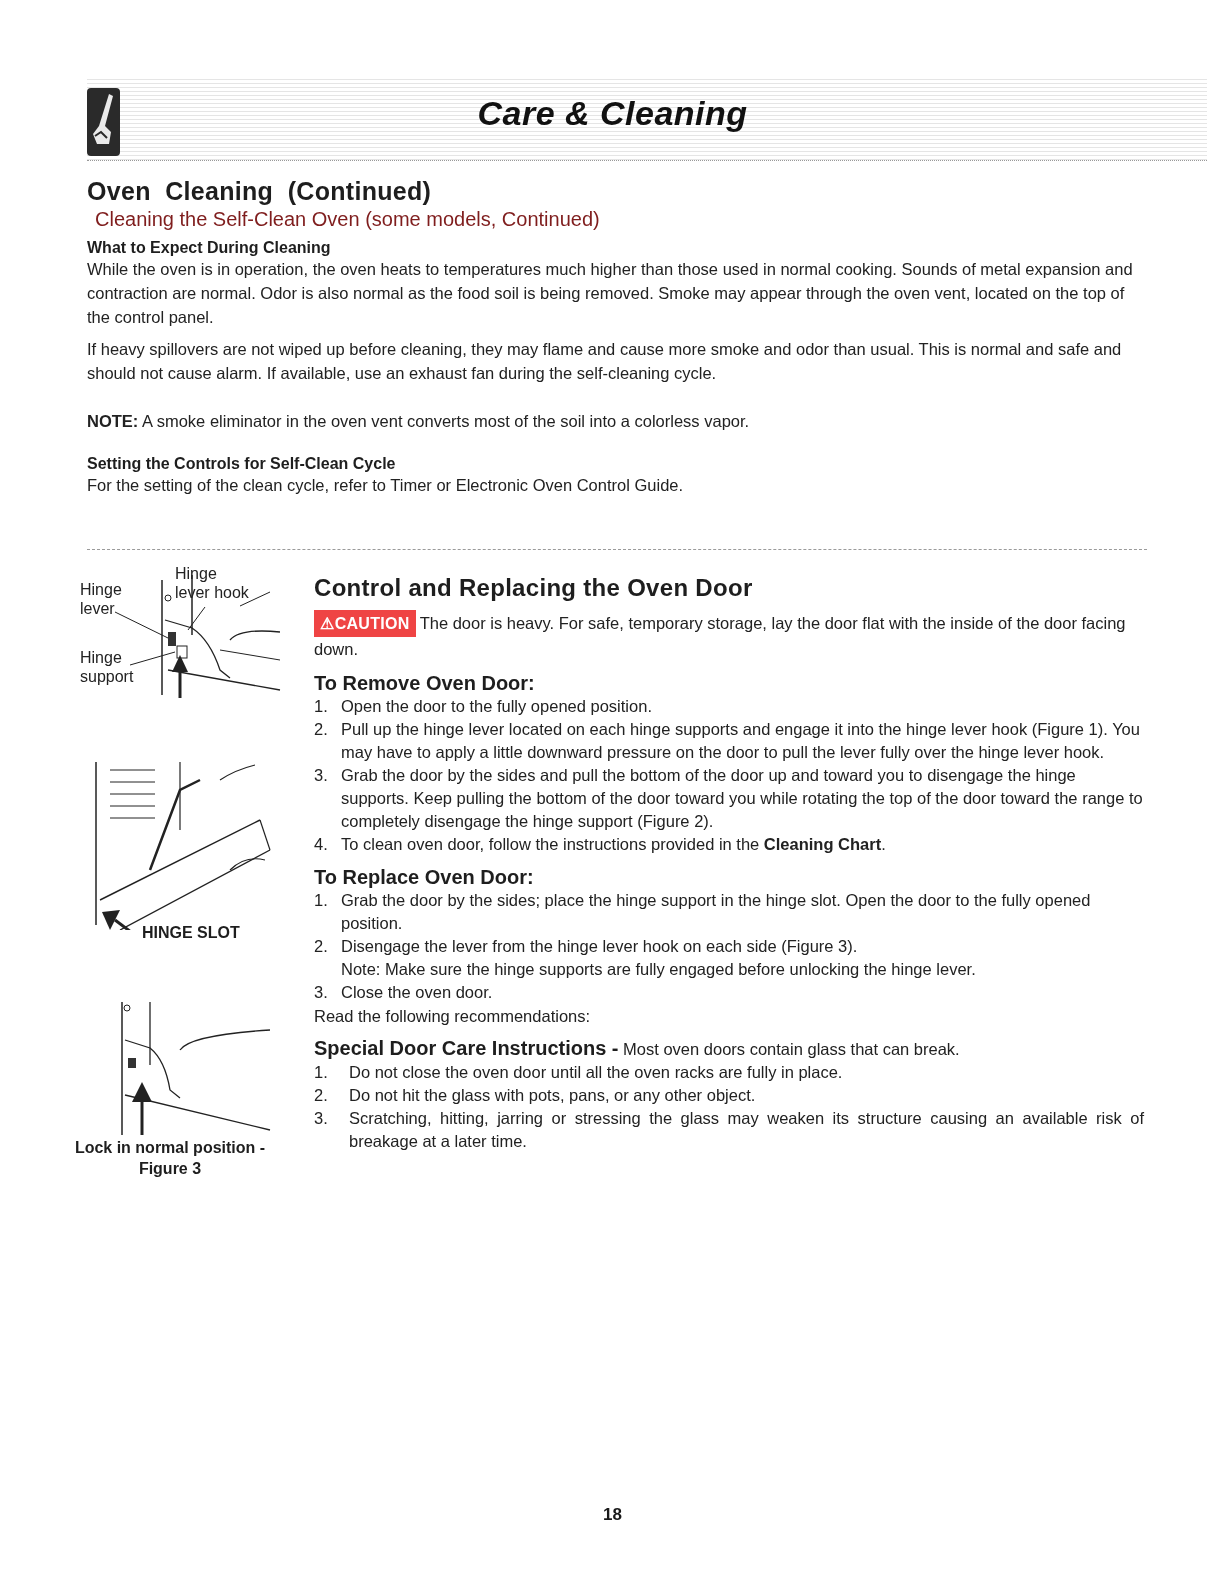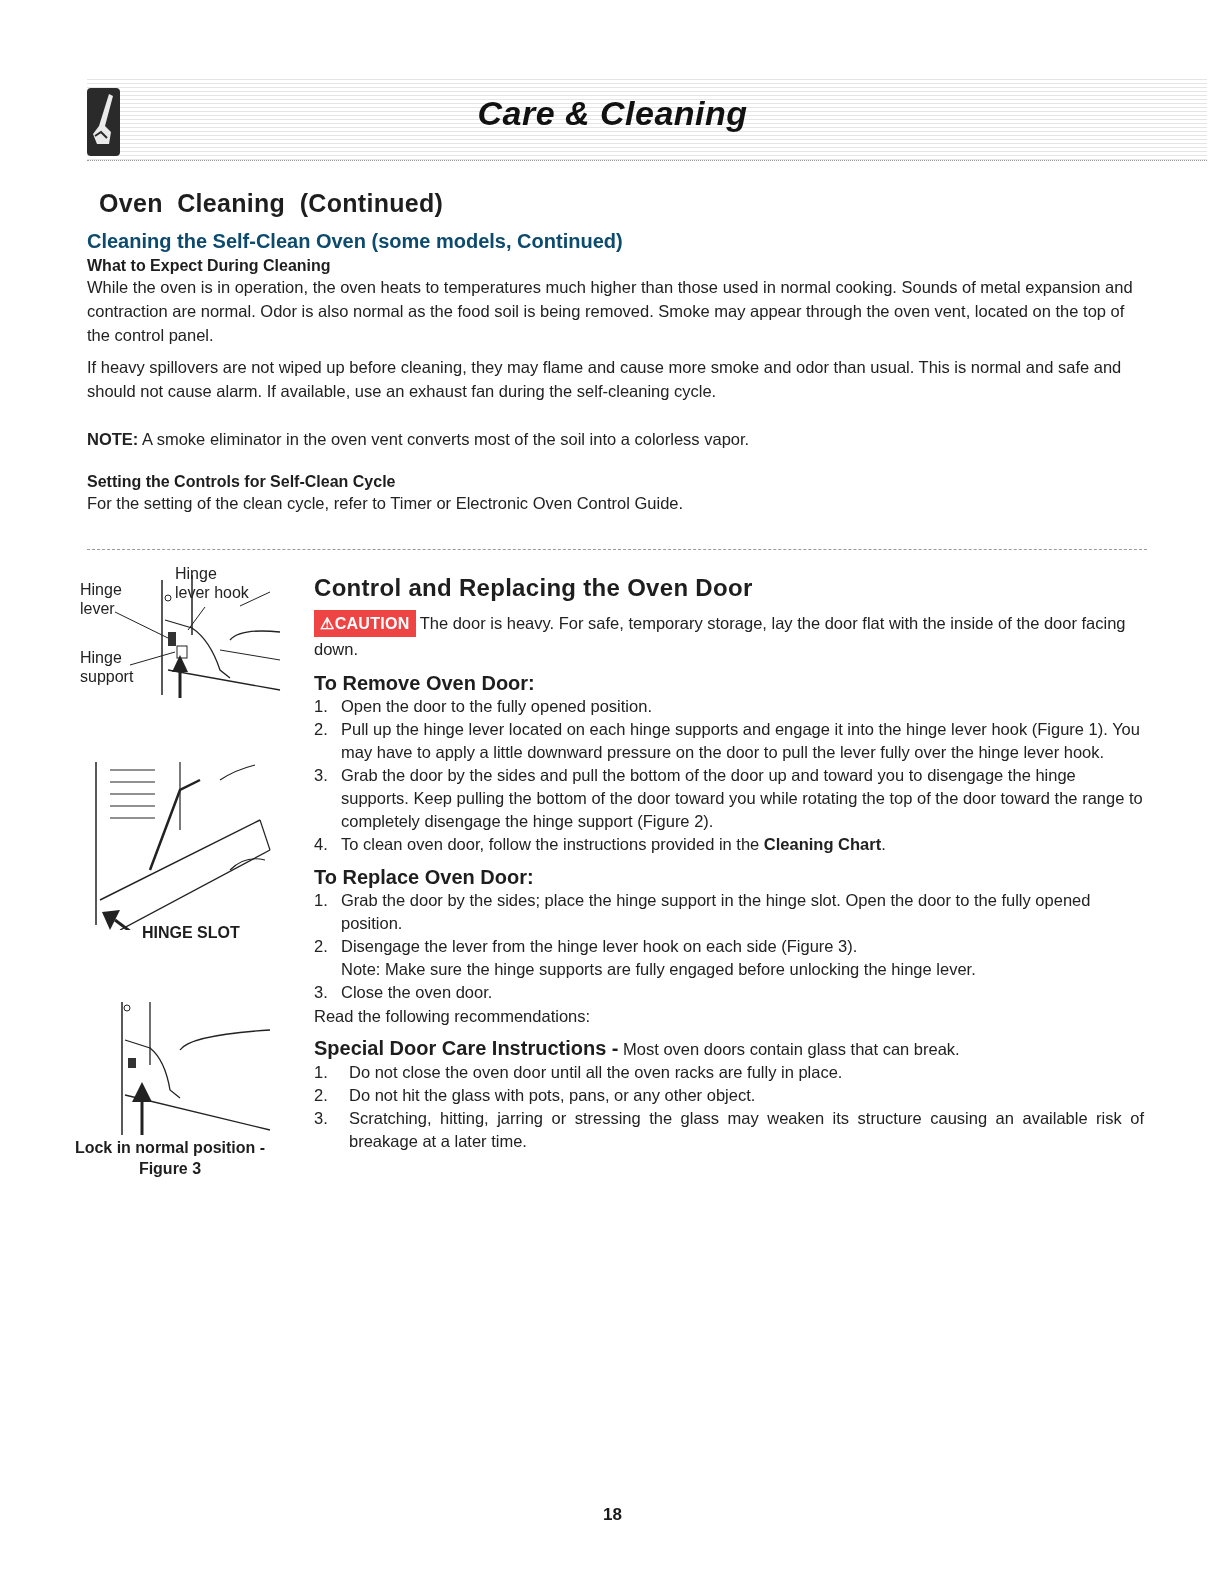--- a/index.html
+++ b/index.html
@@ -17,22 +17,22 @@
     }
     .banner-icon {
       left: 87px; top: 88px; width: 33px; height: 68px;
       background: #2a2a2a; border-radius: 4px;
     }
     .banner-title {
       left: 0; top: 94px; width: 1225px; text-align: center;
       font-size: 34px; font-weight: bold; font-style: italic; color: #111;
       letter-spacing: 0.5px;
     }
-    h1.sec { margin: 12px; font-size: 25px; font-weight: bold; color: #1e1e1e; letter-spacing: 0.3px; }
-    h2.sub { margin: 0; font-size: 20px; font-weight: bold; color: #0c4a6e; }
+    h1.sec { margin: 0; font-size: 25px; font-weight: bold; color: #1e1e1e; letter-spacing: 0.3px; }
+    h2.sub { margin: 8px; font-size: 20px; font-weight: normal; color: #7f1d1d; }
     h3.minor { margin: 0; font-size: 16px; font-weight: bold; color: #1e1e1e; }
     p.body { margin: 0; font-size: 16.5px; line-height: 24px; color: #222; }
     .dash { border-top: 1px dashed #9a9a9a; height: 0; }
     .fig-caption { font-size: 16px; font-weight: bold; text-align: center; line-height: 21px; color: #1e1e1e; }
     .fig-label { font-size: 16px; color: #222; line-height: 19px; }
     .right-col { left: 314px; width: 830px; }
     .big-title { font-size: 24px; font-weight: bold; letter-spacing: 0.3px; color: #1e1e1e; }
     .caution {
       display: inline-block; background: #ef4444; color: #fff; font-weight: bold;
       font-size: 16px; padding: 1px 6px; margin-right: 4px; letter-spacing: 0.3px;

